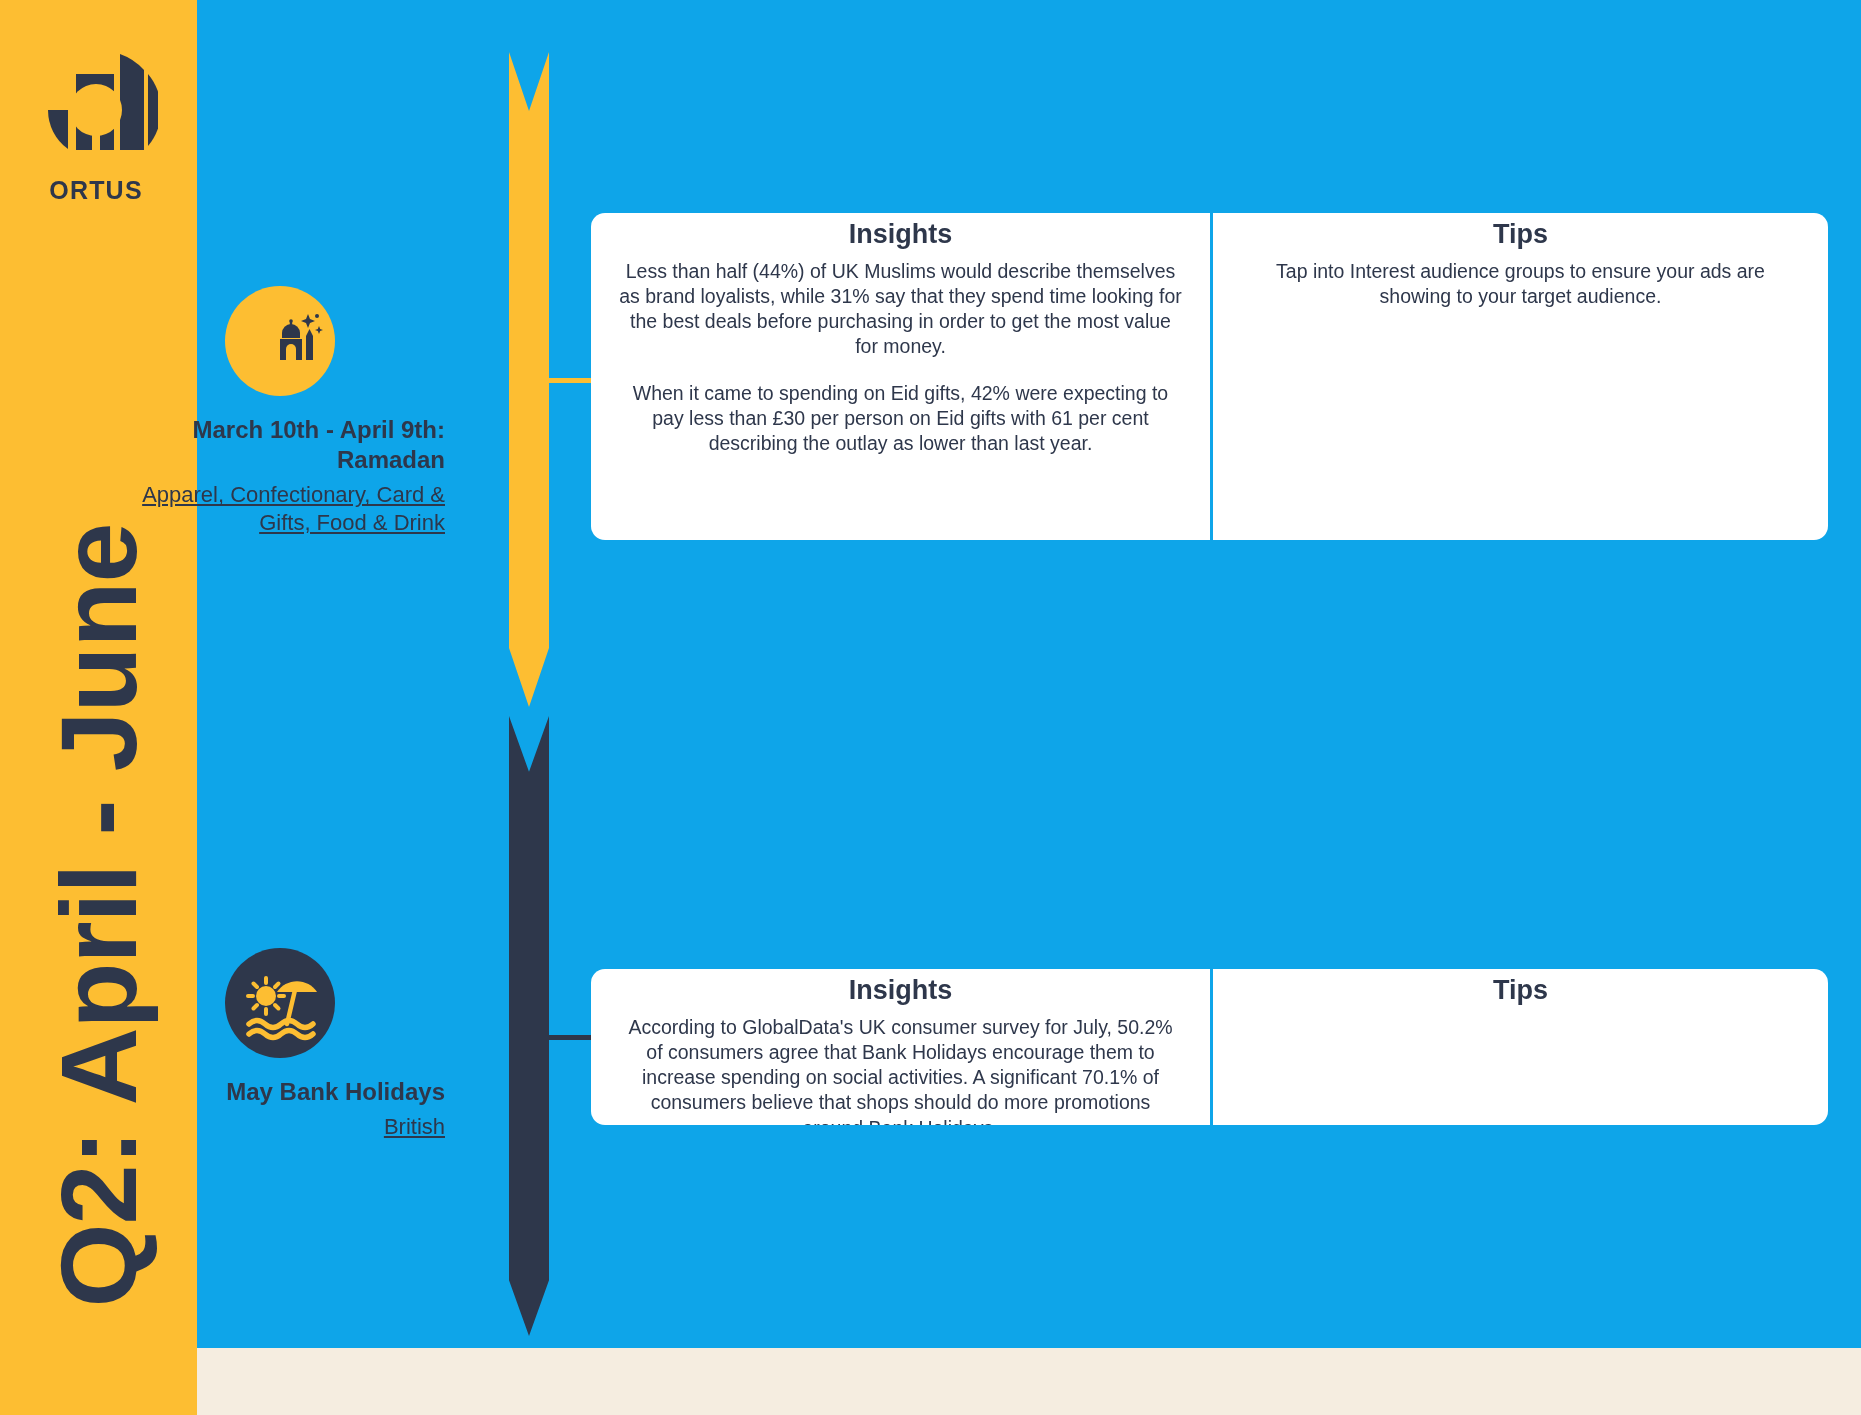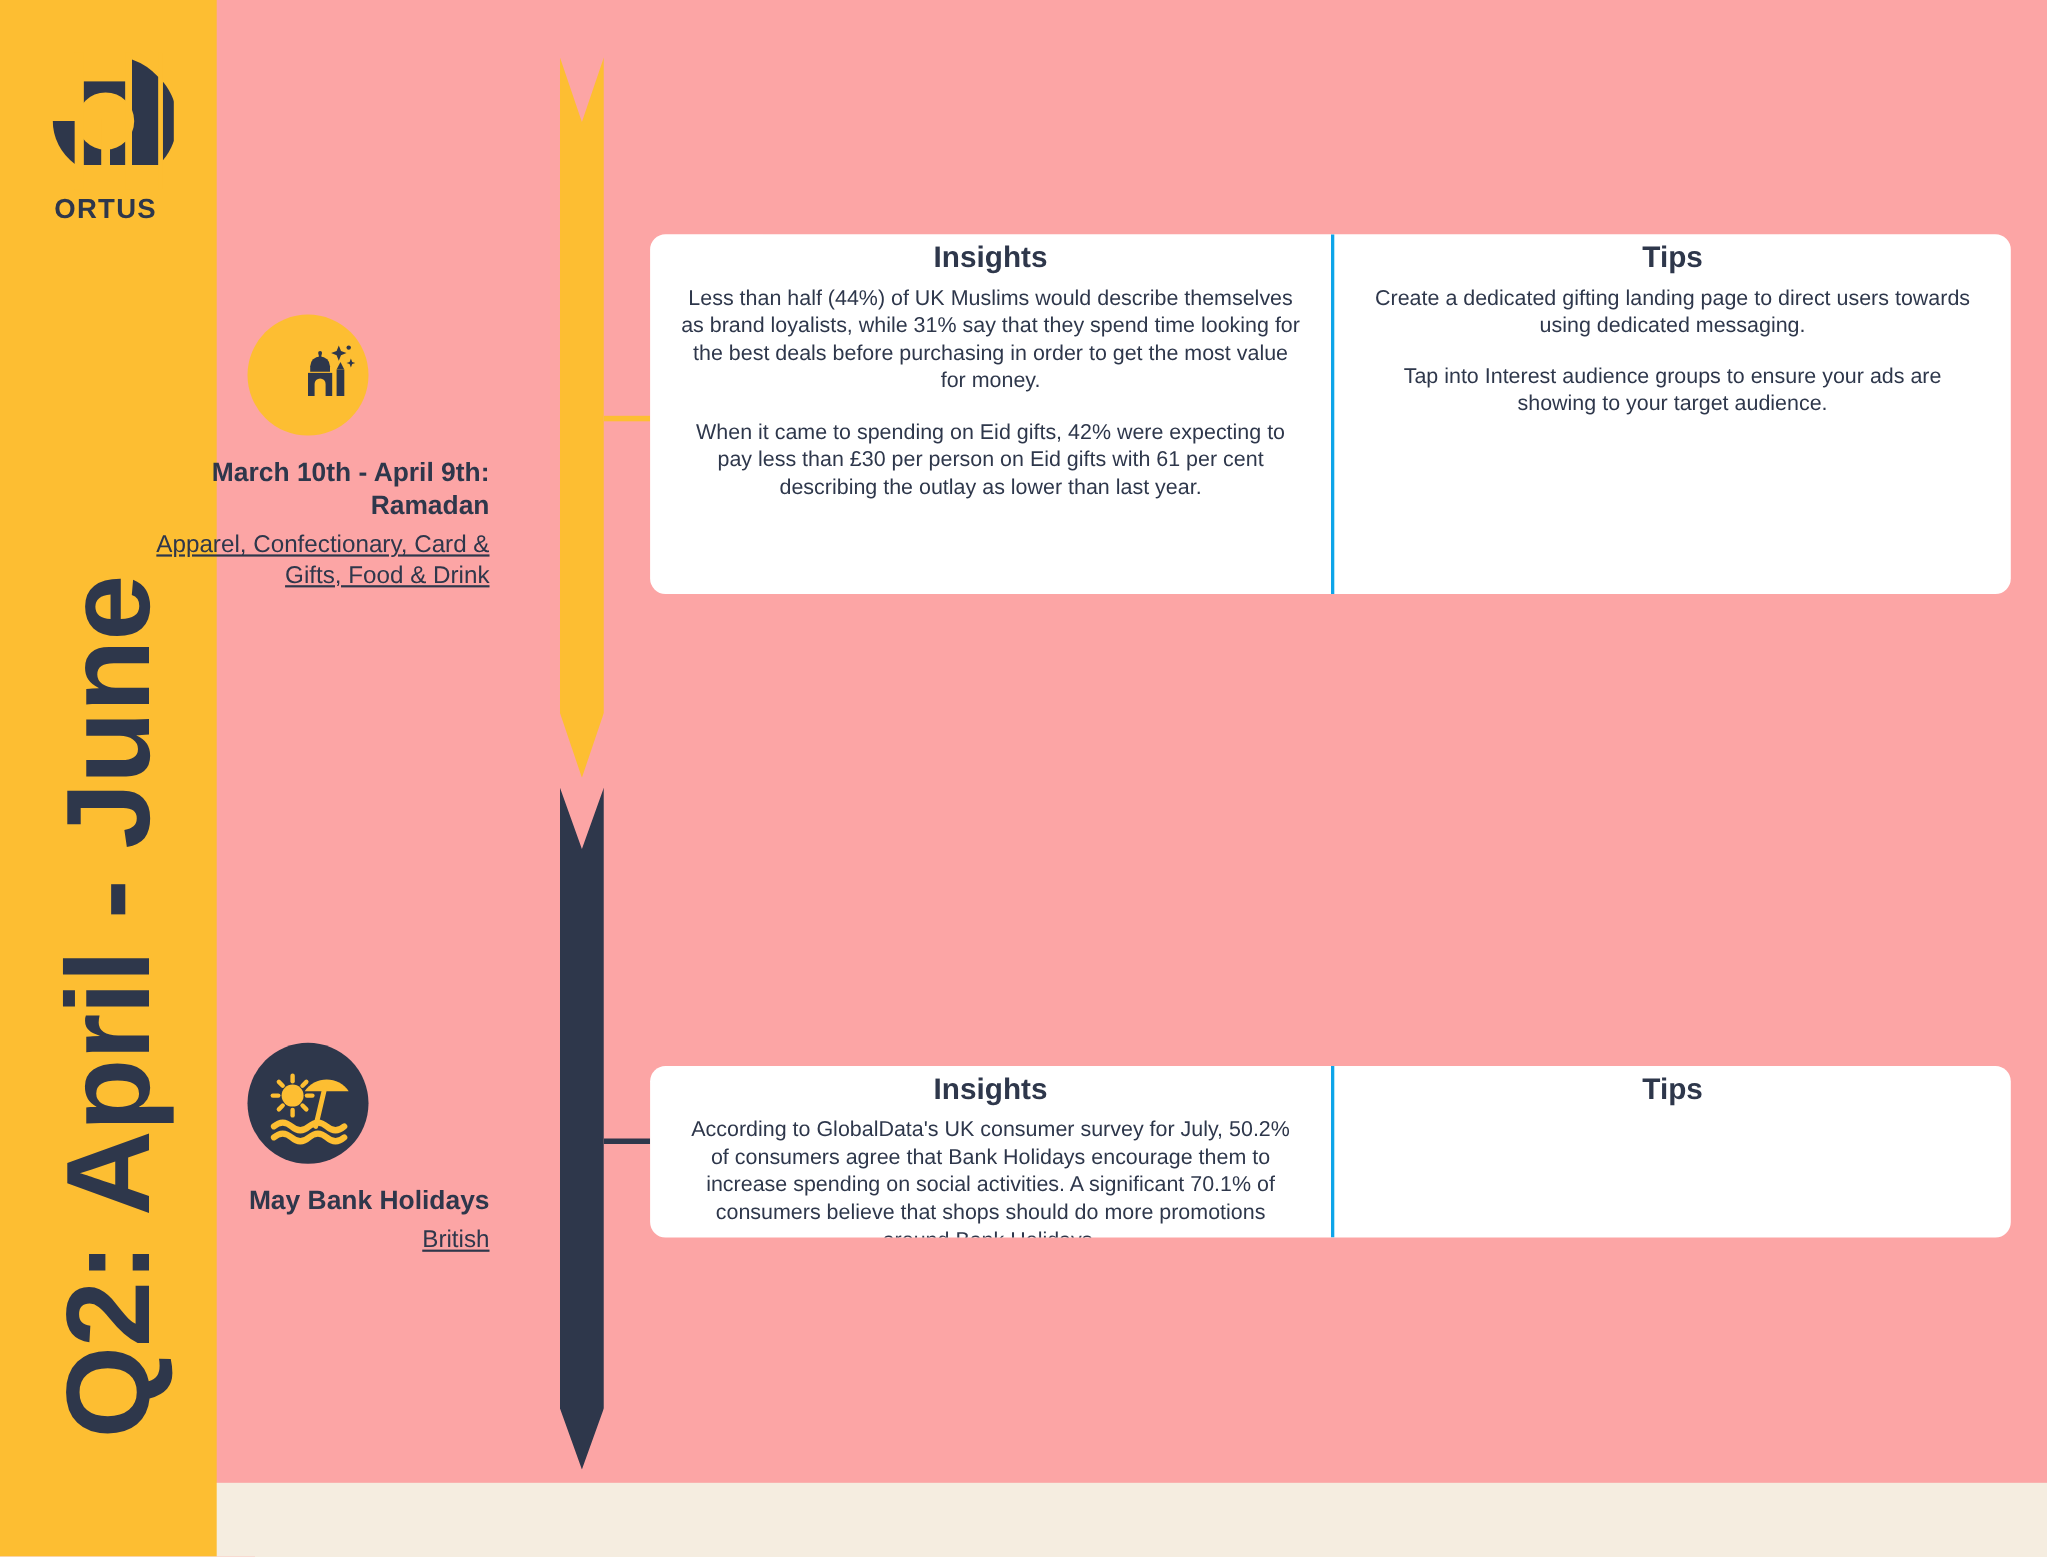--- a/index.html
+++ b/index.html
@@ -7,21 +7,21 @@
     width: 1861px;
     height: 1415px;
     background: #F5EDE0;
     font-family: "Liberation Sans", sans-serif;
     overflow: hidden;
   }
   .page {
     position: relative;
     width: 1861px;
     height: 1348px;
-    background: #fca5a5;
+    background: #0ea5e9;
   }
 
   
   .sidebar {
     position: absolute;
     left: 0; top: 0;
     width: 197px;
     height: 1415px;
     background: #FDBE32;
   }
@@ -258,21 +258,20 @@
     <div class="panel panel-insights">
       <div class="panel-heading">Insights</div>
       <div class="panel-body">
         <p class="panel-para">Less than half (44%) of UK Muslims would describe themselves as brand loyalists, while 31% say that they spend time looking for the best deals before purchasing in order to get the most value for money.</p>
         <p class="panel-para">When it came to spending on Eid gifts, 42% were expecting to pay less than £30 per person on Eid gifts with 61 per cent describing the outlay as lower than last year.</p>
       </div>
     </div>
     <div class="panel panel-tips">
       <div class="panel-heading">Tips</div>
       <div class="panel-body">
-        <p class="panel-para">Create a dedicated gifting landing page to direct users towards using dedicated messaging.</p>
         <p class="panel-para">Tap into Interest audience groups to ensure your ads are showing to your target audience.</p>
       </div>
     </div>
   </div>
 
   <div class="card" id="card-bank">
     <div class="panel panel-insights">
       <div class="panel-heading">Insights</div>
       <div class="panel-body">
         <p class="panel-para">According to GlobalData's UK consumer survey for July, 50.2% of consumers agree that Bank Holidays encourage them to increase spending on social activities. A significant 70.1% of consumers believe that shops should do more promotions around Bank Holidays.</p>

